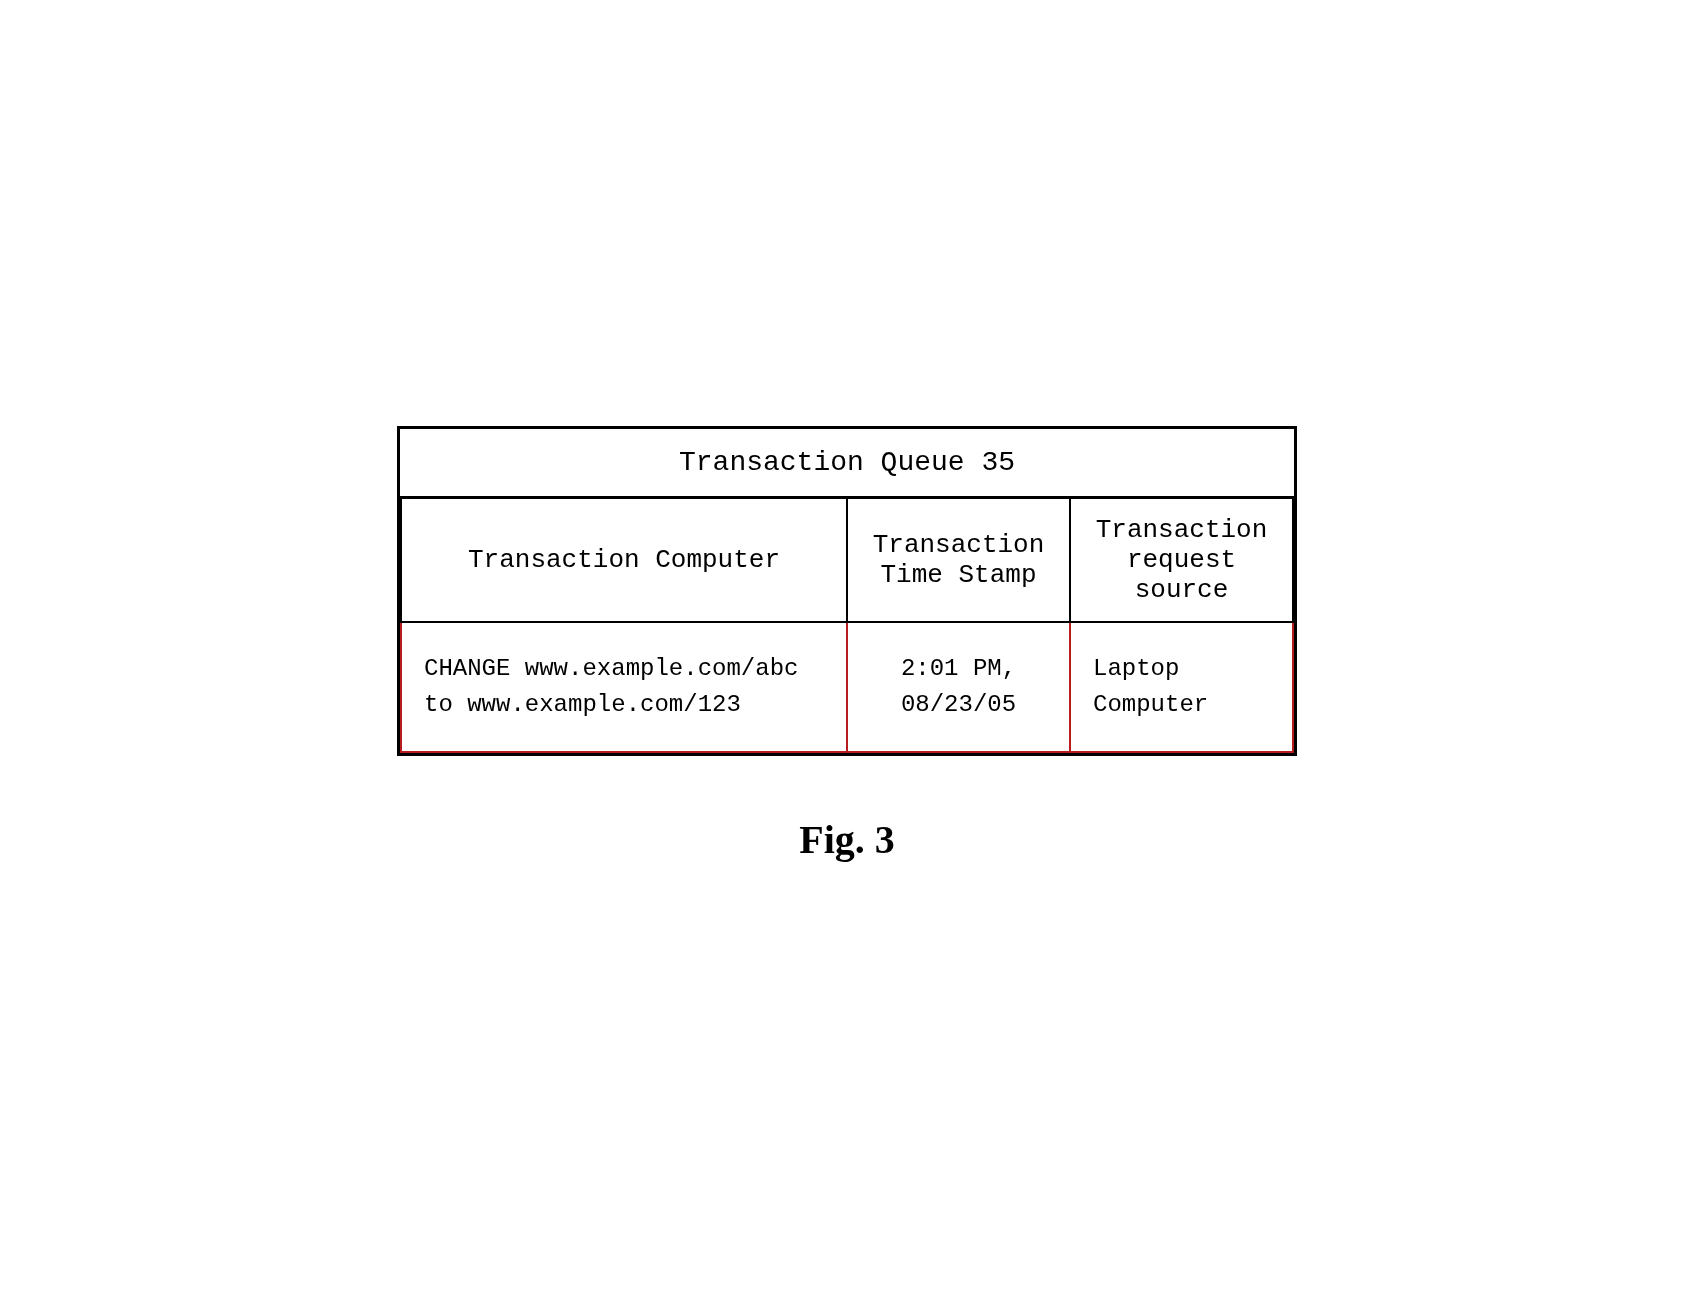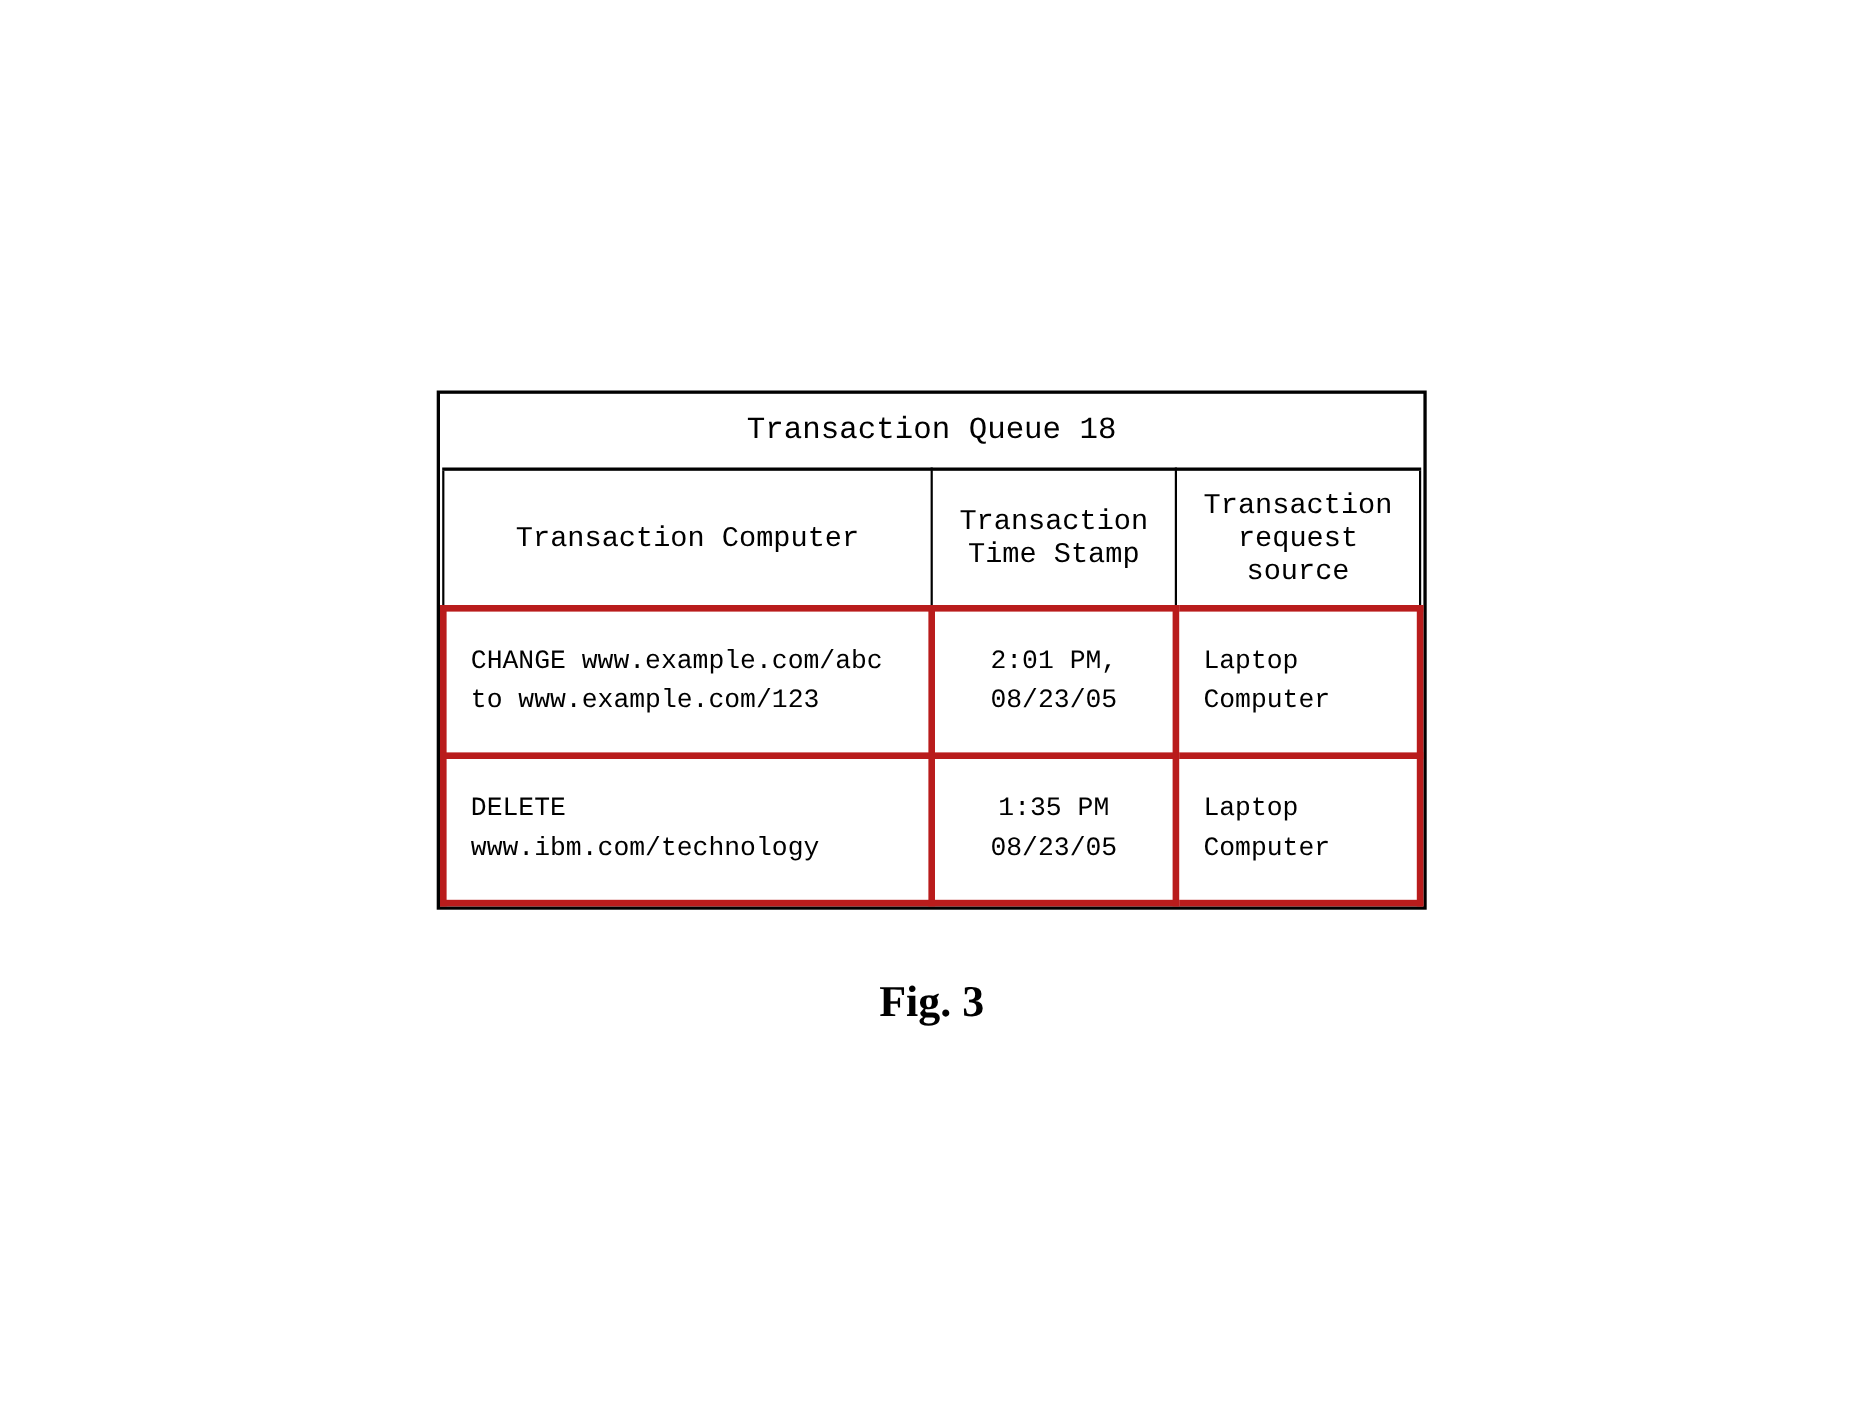--- a/index.html
+++ b/index.html
@@ -58,21 +58,21 @@
     .header-row th {
       border: 2px solid #000000;
       padding: 16px 20px;
       text-align: center;
       font-weight: normal;
       font-size: 26px;
       vertical-align: middle;
     }
 
     .data-row td {
-      border: 6px solid #b91c1c;
+      border: 2px solid #b91c1c;
       padding: 28px 22px;
       vertical-align: middle;
       font-size: 24px;
       line-height: 1.5;
     }
 
     .col-request {
       width: 50%;
     }
 
@@ -95,36 +95,31 @@
   </style>
 </head>
 <body>
 
 <div class="page-container">
   <div class="diagram-wrapper">
     <div class="table-container">
       <table>
         <tbody>
             <tr class="title-row">
-          <td colspan="3">Transaction Queue  18</td>
+          <td colspan="3">Transaction Queue  35</td>
         </tr>
         <tr class="header-row">
           <th class="col-request">Transaction Computer</th>
           <th class="col-timestamp">Transaction<br>Time Stamp</th>
           <th class="col-source">Transaction<br>request source</th>
         </tr>
         <tr class="data-row">
           <td class="col-request">CHANGE www.example.com/abc<br>to www.example.com/123</td>
           <td class="col-timestamp">2:01 PM,<br>08/23/05</td>
           <td class="col-source">Laptop<br>Computer</td>
         </tr>
-        <tr class="data-row">
-          <td class="col-request">DELETE www.ibm.com/technology</td>
-          <td class="col-timestamp">1:35 PM<br>08/23/05</td>
-          <td class="col-source">Laptop<br>Computer</td>
-        </tr>
       </tbody>
         </table>
     </div>
 
     <div class="fig-caption">Fig. 3</div>
   </div>
 </div>
 
 </body></html>

